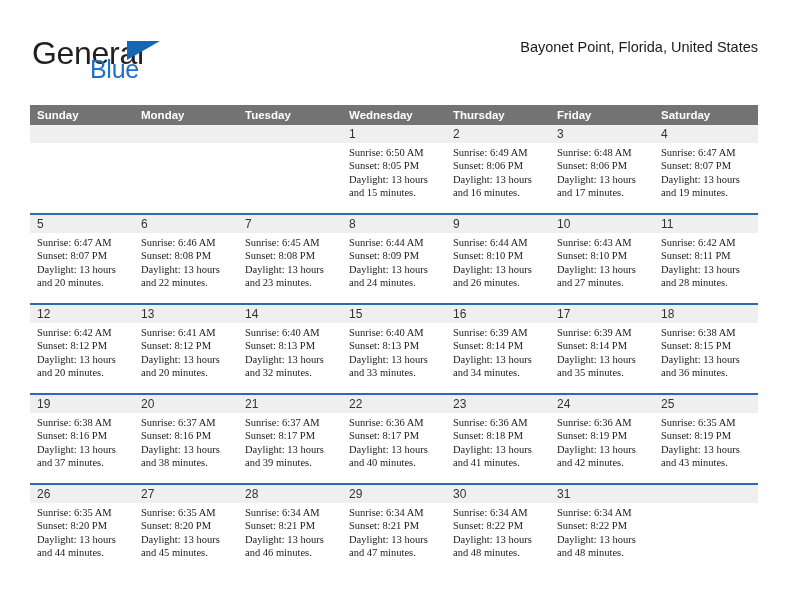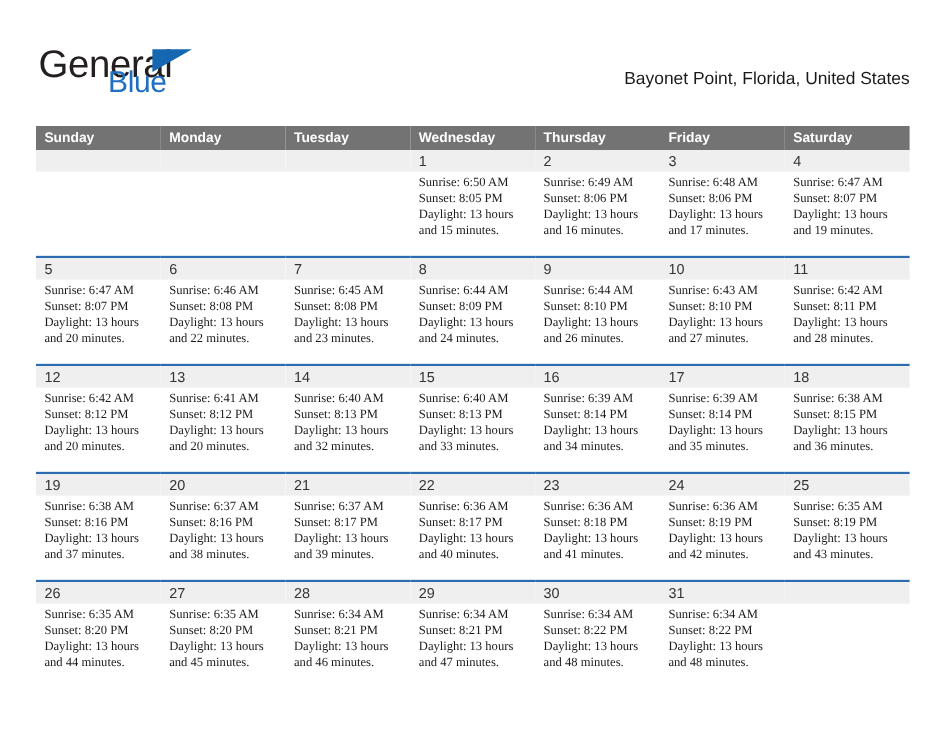--- a/index.html
+++ b/index.html
@@ -73,21 +73,21 @@
   }
   .cal-title {
     font-size: 28px;
     color: #1a1a1a;
     line-height: 34px;
     white-space: nowrap;
     font-weight: normal;
     margin: 0;
   }
   .cal-subtitle {
-    margin-top: 27px;
+    margin-top: 8px;
     font-size: 14.5px;
     color: #1a1a1a;
     line-height: 18px;
     white-space: nowrap;
   }
 
   
   .calendar {
     position: absolute;
     left: 30px;

